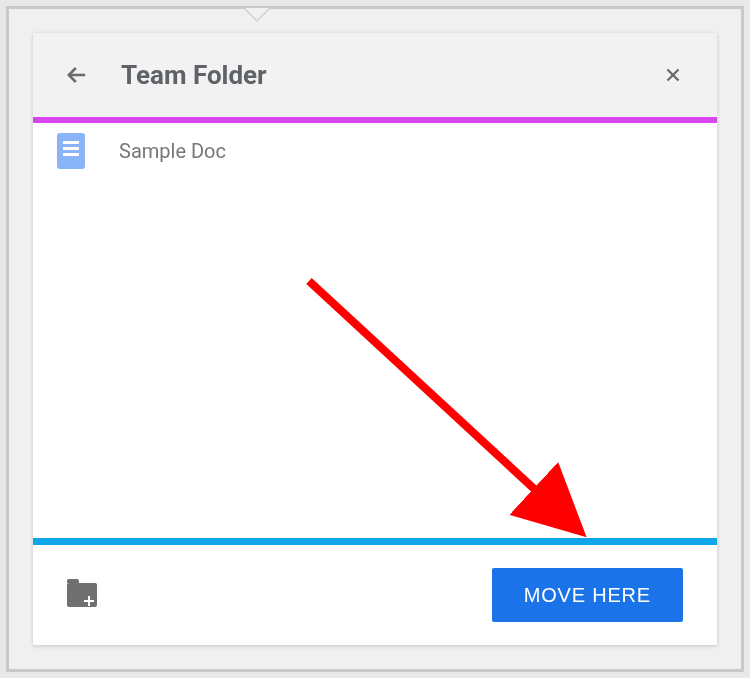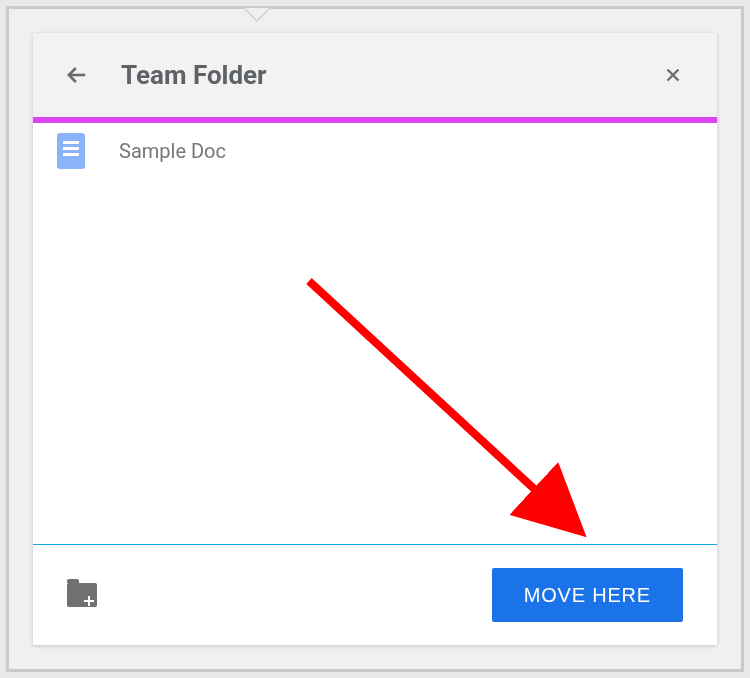--- a/index.html
+++ b/index.html
@@ -94,21 +94,21 @@
       justify-content: center;
       cursor: pointer;
       color: #6b6b6b;
       font-size: 26px;
       background: none;
       border: none;
     }
     .file-list {
       flex: 1;
       background: #fff;
-      border-bottom: 1px solid #0ea5e9;
+      border-bottom: 7px solid #0ea5e9;
       overflow-y: auto;
       text-align: center;
     }
     .file-row {
       display: flex;
       align-items: center;
       height: 56px;
       padding: 0 24px;
       cursor: pointer;
     }

